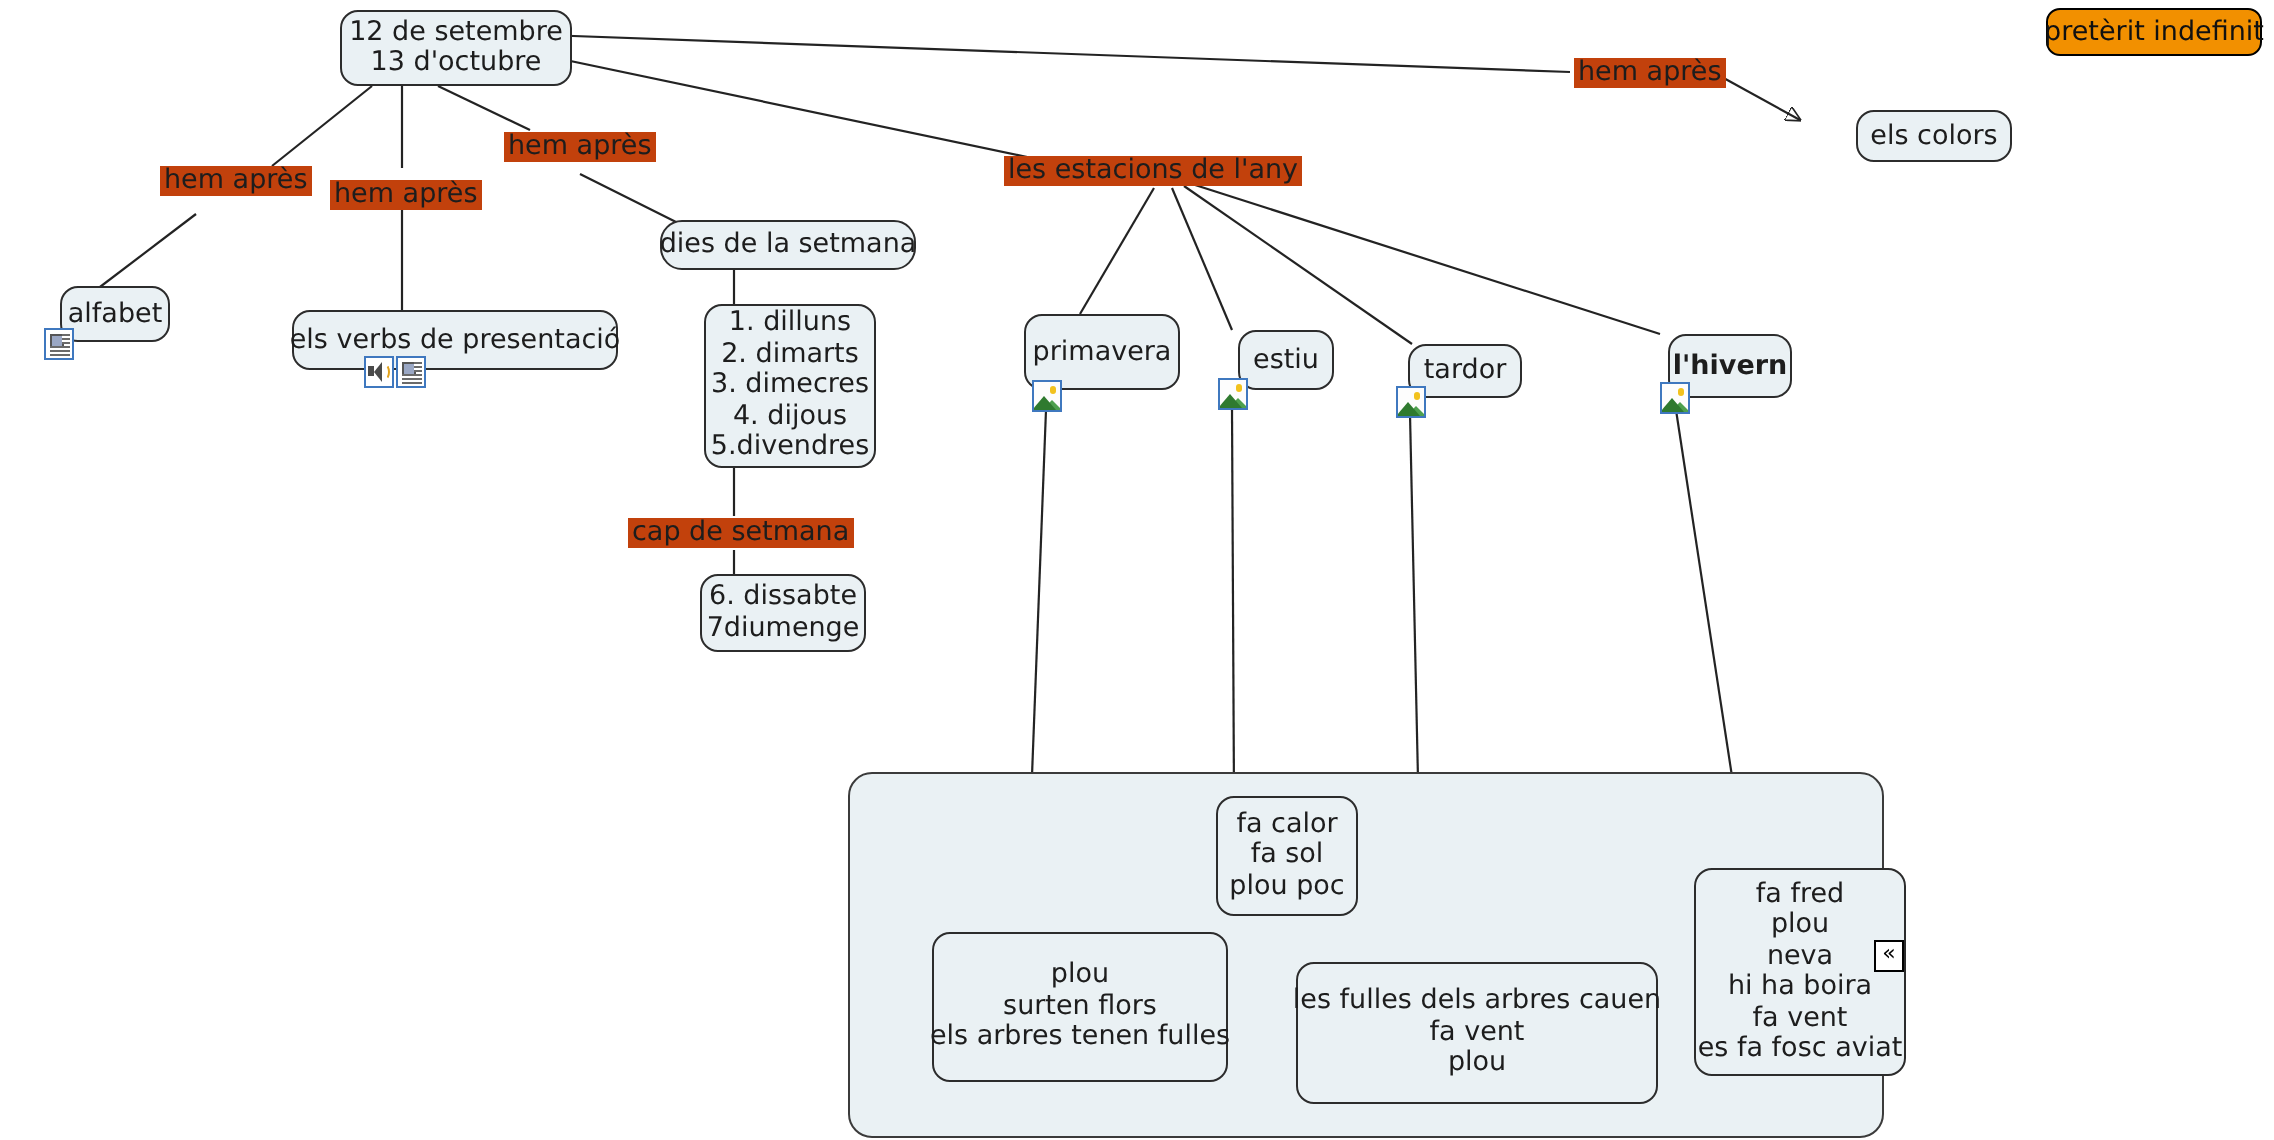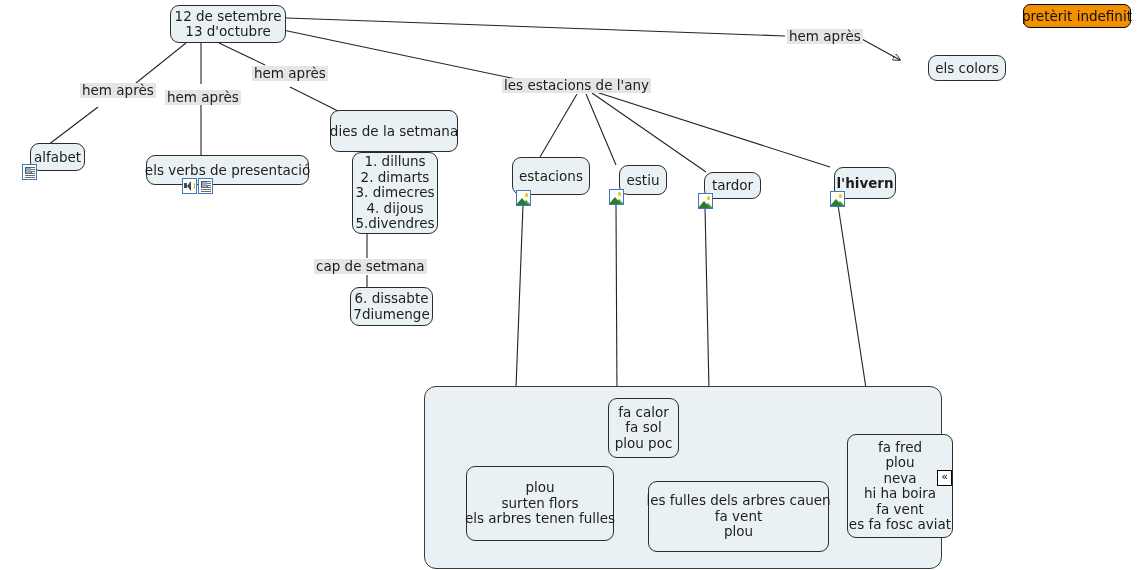--- a/index.html
+++ b/index.html
@@ -86,21 +86,21 @@
     justify-content: center;
     color: #111111;
     font-size: 13.5px;
     z-index: 5;
     padding: 2px 9px;
     white-space: pre;
   }
   
   .link-label {
     position: absolute;
-    background: #e5e5e5;
+    background: #c2410c;
     color: #1d1d1d;
     font-size: 13.5px;
     line-height: 15px;
     white-space: pre;
     z-index: 3;
     padding: 0 2px;
   }
   
   .icon-row {
     position: absolute;
@@ -262,34 +262,34 @@
       <span class="wave1"></span>
         <span class="wave2"></span>
     </span>
     <span class="mini-icon ic-doc">
       <span class="thumb"></span>
         <span class="lines-top"></span>
         <span class="lines"></span>
     </span>
   </div>
 
-  <div class="node" style="left:303px; top:110px; width:128px; height:42px;">dies de la setmana</div>
+  <div class="node" style="left:303px; top:110px; width:128px; height:25px;border-radius:11px;">dies de la setmana</div>
 
   <div class="node multi" style="left:325px; top:152px; width:86px; height:82px;">1. dilluns
 2. dimarts
 3. dimecres
 4. dijous
 5.divendres</div>
 
   <div class="node multi" style="left:323px; top:287px; width:83px; height:39px;">6. dissabte
 7diumenge</div>
 
   <div class="node" style="left:901px; top:55px; width:78px; height:26px;">els colors</div>
 
-  <div class="node" style="left:485px; top:157px; width:78px; height:38px;">estacions</div>
+  <div class="node" style="left:485px; top:157px; width:78px; height:38px;">primavera</div>
   <div class="icon-row" style="left:516px; top:190px;">
     <span class="mini-icon ic-picture">
       <span class="sun"></span>
         <span class="hill2"></span>
         <span class="hill"></span>
     </span>
   </div>
 
   <div class="node" style="left:592px; top:165px; width:48px; height:30px;">estiu</div>
   <div class="icon-row" style="left:609px; top:189px;">

